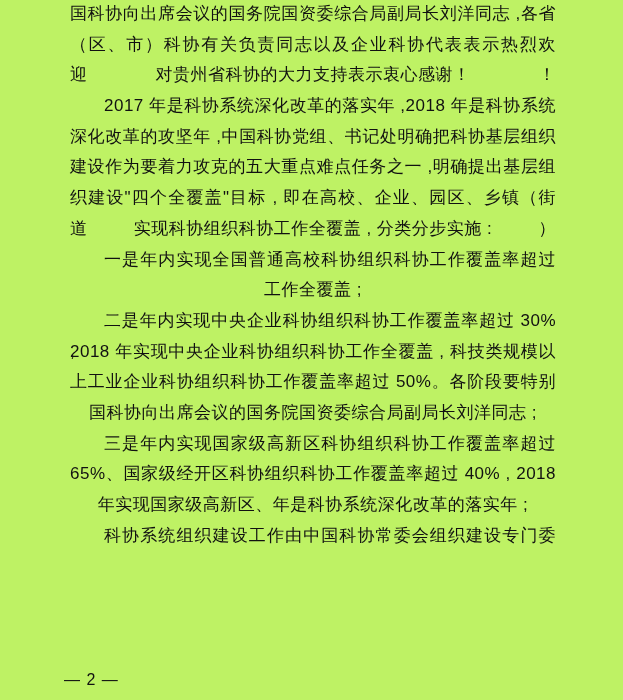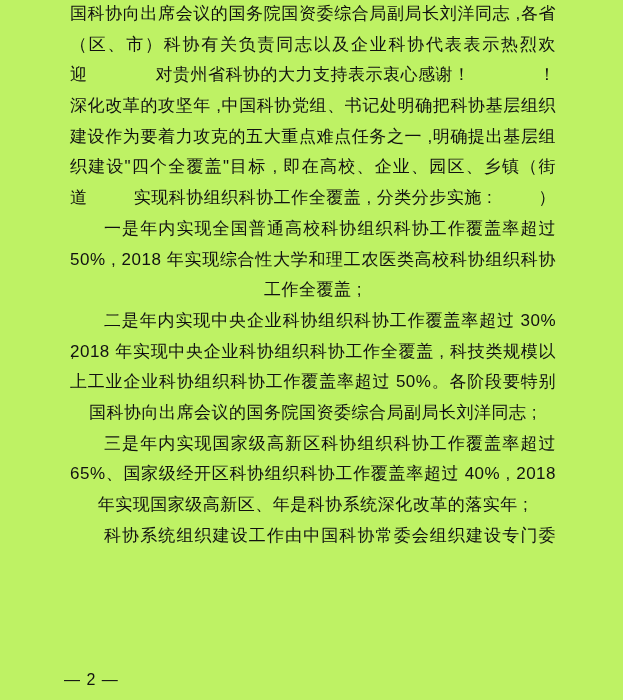--- a/index.html
+++ b/index.html
@@ -66,28 +66,28 @@
 <body>
 
 <div class="page">
   <div class="doc-body">
       <div class="para">
         <div class="line j">国科协向出席会议的国务院国资委综合局副局长刘洋同志 ,各省</div>
         <div class="line j">（区、市）科协有关负责同志以及企业科协代表表示热烈欢迎！</div>
         <div class="line">对贵州省科协的大力支持表示衷心感谢！</div>
       </div>
       <div class="para">
+        <div class="line j ind">2017 年是科协系统深化改革的落实年 ,2018 年是科协系统</div>
         <div class="line j">深化改革的攻坚年 ,中国科协党组、书记处明确把科协基层组织</div>
         <div class="line j">建设作为要着力攻克的五大重点难点任务之一 ,明确提出基层组</div>
         <div class="line j">织建设"四个全覆盖"目标 , 即在高校、企业、园区、乡镇（街道）</div>
         <div class="line">实现科协组织科协工作全覆盖 , 分类分步实施 :</div>
       </div>
       <div class="para">
         <div class="line j ind">一是年内实现全国普通高校科协组织科协工作覆盖率超过</div>
-        <div class="line j">50% , 2018 年实现综合性大学和理工农医类高校科协组织科协</div>
         <div class="line">工作全覆盖 ;</div>
       </div>
       <div class="para">
         <div class="line j ind">二是年内实现中央企业科协组织科协工作覆盖率超过 30% ,</div>
         <div class="line j">2018 年实现中央企业科协组织科协工作全覆盖 , 科技类规模以</div>
         <div class="line j">上工业企业科协组织科协工作覆盖率超过 50%。各阶段要特别</div>
         <div class="line">国科协向出席会议的国务院国资委综合局副局长刘洋同志 ;</div>
       </div>
       <div class="para">
         <div class="line j ind">三是年内实现国家级高新区科协组织科协工作覆盖率超过</div>

